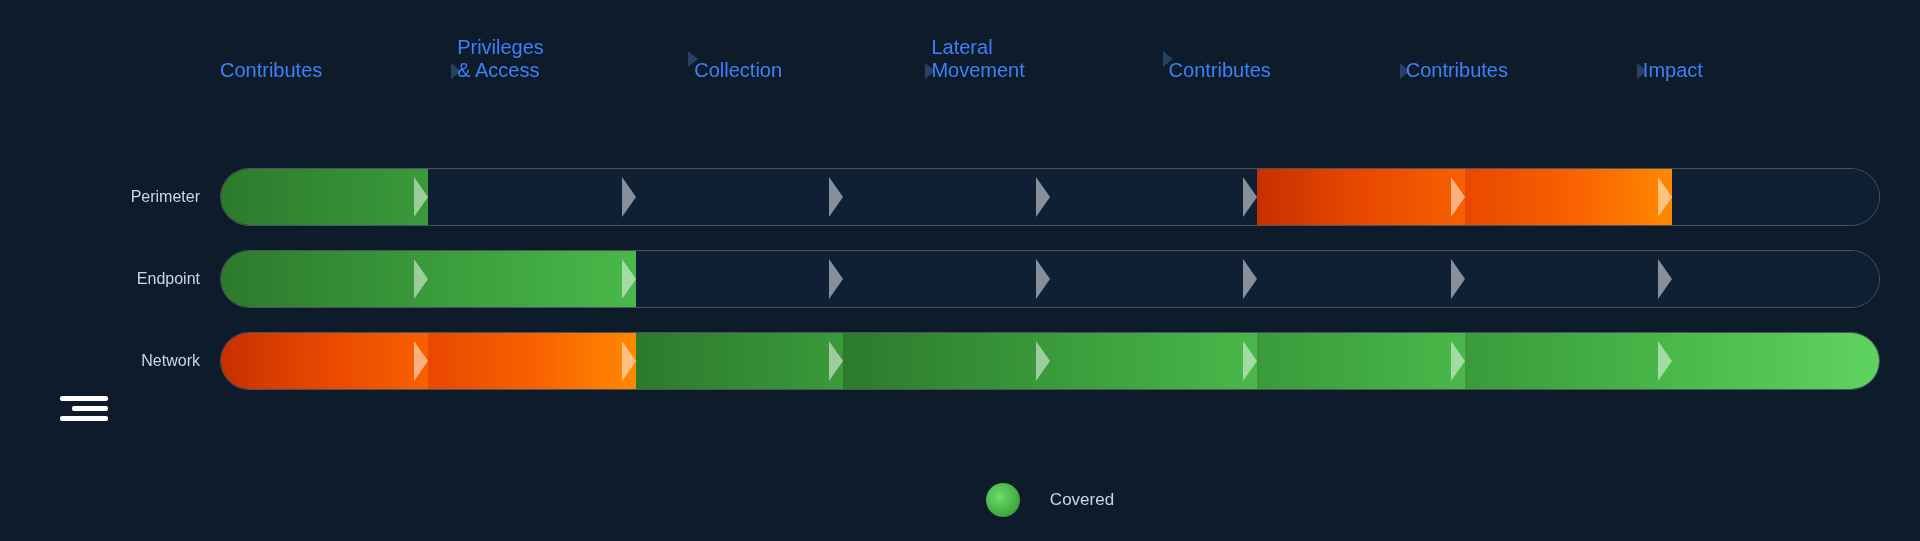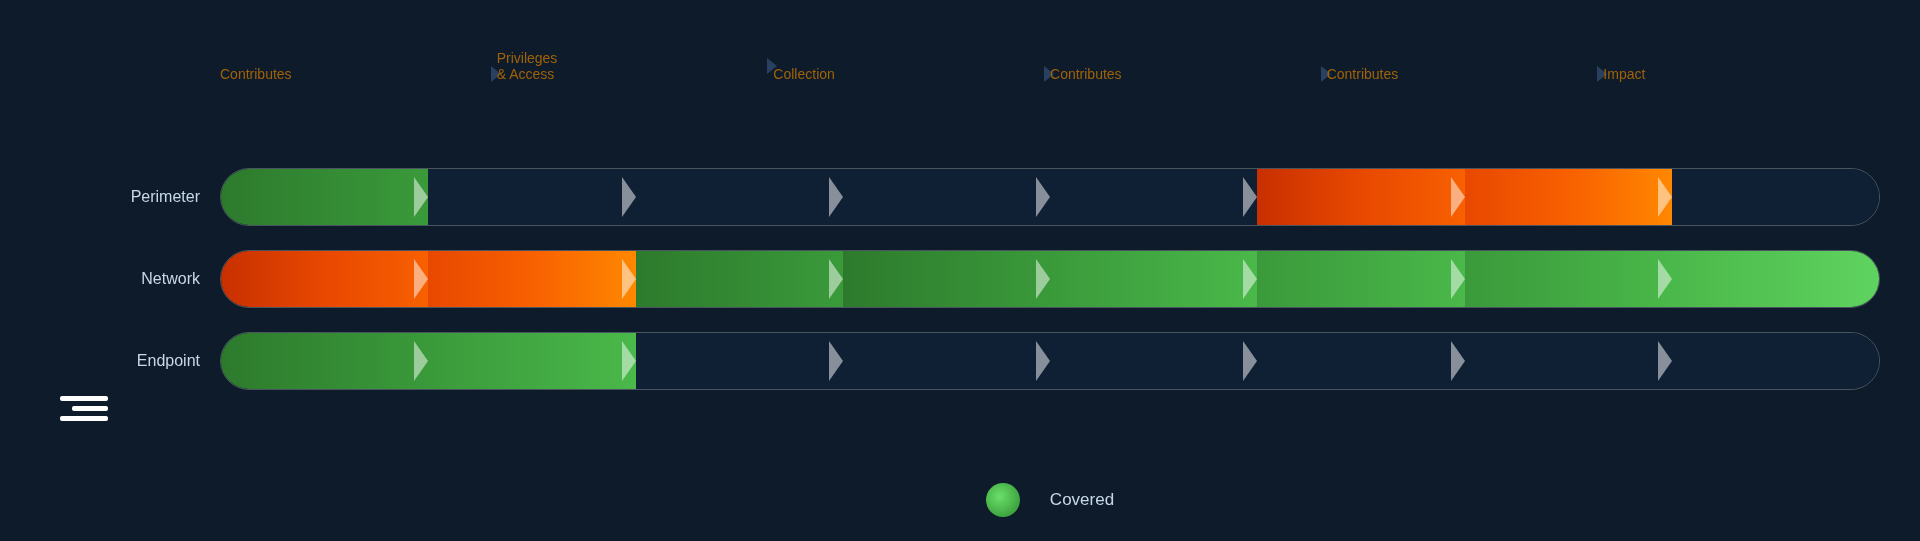--- a/index.html
+++ b/index.html
@@ -56,22 +56,22 @@
       display: flex;
       height: 70px;
       align-items: flex-end;
       padding-bottom: 8px;
     }
 
     .header-cell {
       flex: 1;
       display: flex;
       align-items: flex-end;
-      font-size: 14px;
-      color: #a16207;
+      font-size: 20px;
+      color: #3b82f6;
       position: relative;
       padding-right: 10px;
     }
 
     .header-cell .arrow-right {
       position: absolute;
       right: -4px;
       top: 50%;
       transform: translateY(-50%);
       width: 0;
@@ -229,20 +229,24 @@
       <div class="header-cell">
         <span>Privileges<br>&amp; Access</span>
         <div class="arrow-right"></div>
       </div>
 
       <div class="header-cell">
         <span>Collection</span>
         <div class="arrow-right"></div>
       </div>
 
+      <div class="header-cell">
+        <span>Lateral<br>Movement</span>
+        <div class="arrow-right"></div>
+      </div>
 
       <div class="header-cell">
         <span>Contributes</span>
         <div class="arrow-right"></div>
       </div>
 
 
       <div class="header-cell">
         <span>Contributes</span>
         <div class="arrow-right"></div>
@@ -258,52 +262,52 @@
       <div class="data-row">
         <div class="row-label">Perimeter</div>
         <div class="track">
           <div class="segment green-dark"></div>
           <div class="segment dark-empty"></div>
           <div class="segment dark-empty"></div>
           <div class="segment dark-empty"></div>
           <div class="segment dark-empty"></div>
           <div class="segment red-orange"></div>
           <div class="segment orange-red"></div>
+          <div class="segment dark-empty"></div>
+        </div>
+      </div>
+
+      <div class="data-row">
+        <div class="row-label">Endpoint</div>
+        <div class="track">
+          <div class="segment green-dark"></div>
+          <div class="segment green-med"></div>
+          <div class="segment dark-empty"></div>
+          <div class="segment dark-empty"></div>
+          <div class="segment dark-empty"></div>
+          <div class="segment dark-empty"></div>
+          <div class="segment dark-empty"></div>
           <div class="segment dark-empty"></div>
         </div>
       </div>
 
       <div class="data-row">
         <div class="row-label">Network</div>
         <div class="track">
           <div class="segment red-orange"></div>
           <div class="segment orange-red"></div>
           <div class="segment green-dark"></div>
           <div class="segment green-dark"></div>
           <div class="segment green-med"></div>
           <div class="segment green-med"></div>
           <div class="segment green-med"></div>
           <div class="segment green-light"></div>
         </div>
       </div>
 
-      <div class="data-row">
-        <div class="row-label">Endpoint</div>
-        <div class="track">
-          <div class="segment green-dark"></div>
-          <div class="segment green-med"></div>
-          <div class="segment dark-empty"></div>
-          <div class="segment dark-empty"></div>
-          <div class="segment dark-empty"></div>
-          <div class="segment dark-empty"></div>
-          <div class="segment dark-empty"></div>
-          <div class="segment dark-empty"></div>
-        </div>
-      </div>
-
     </div>
 
     <div class="legend">
       <div class="legend-item">
         <div class="legend-circle legend-circle-green"></div>
         <span class="legend-label">Covered</span>
       </div>
     </div>
 
   </div>

